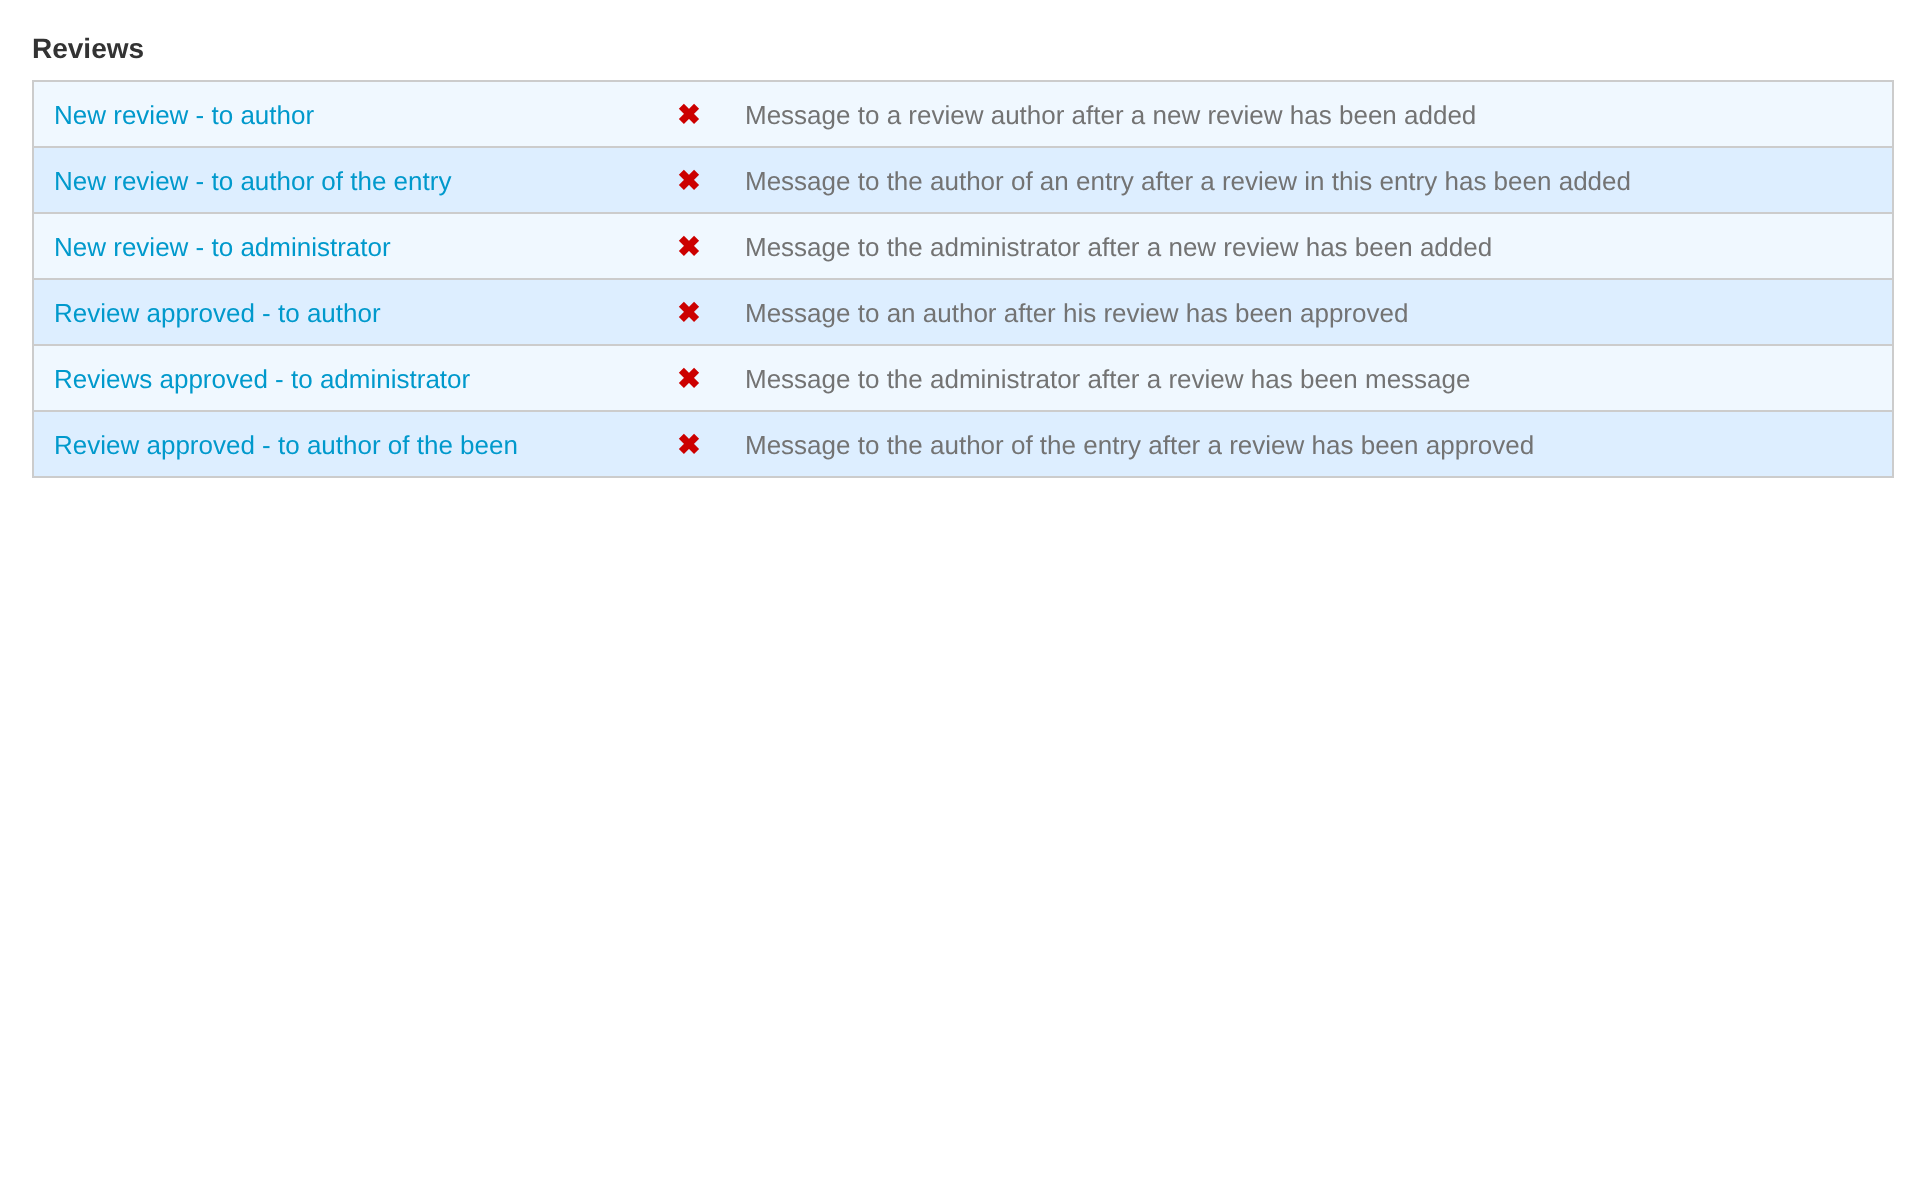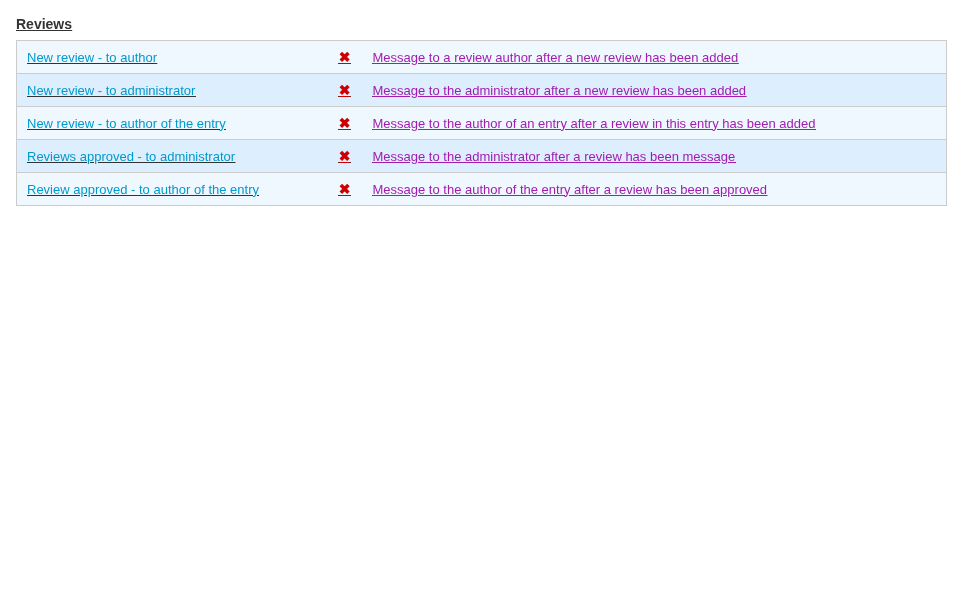--- a/index.html
+++ b/index.html
@@ -1,19 +1,18 @@
 <!DOCTYPE html>
 <html><head>
   <meta charset="utf-8">
   <style>
     * {
       margin: 0;
       padding: 0;
       box-sizing: border-box;
-      text-decoration: underline;
     }
     body {
       font-family: Arial, sans-serif;
       font-size: 13px;
       background: #fff;
       color: #333;
     }
     .container {
       padding: 16px;
       max-width: 963px;
@@ -47,21 +46,21 @@
     }
     td.link-cell a {
       color: #0099cc;
       text-decoration: none;
     }
     td.icon-cell {
       width: 36px;
       text-align: center;
     }
     td.desc-cell {
-      color: #a21caf;
+      color: #737373;
     }
     .x-icon {
       color: #cc0000;
       font-size: 14px;
       font-weight: bold;
     }
     tr:nth-child(odd) {
       background-color: #f0f8ff;
     }
     tr:nth-child(even) {
@@ -74,34 +73,39 @@
 <div class="container">
   <div class="section-title">Reviews</div>
   <table>
     <tbody id="table-body">
         <tr>
           <td class="link-cell"><a href="#">New review - to author</a></td>
           <td class="icon-cell"><span class="x-icon">✖</span></td>
           <td class="desc-cell">Message to a review author after a new review has been added</td>
         </tr>
         <tr>
+          <td class="link-cell"><a href="#">New review - to author of the entry</a></td>
+          <td class="icon-cell"><span class="x-icon">✖</span></td>
+          <td class="desc-cell">Message to the author of an entry after a review in this entry has been added</td>
+        </tr>
+        <tr>
           <td class="link-cell"><a href="#">New review - to administrator</a></td>
           <td class="icon-cell"><span class="x-icon">✖</span></td>
           <td class="desc-cell">Message to the administrator after a new review has been added</td>
         </tr>
         <tr>
-          <td class="link-cell"><a href="#">New review - to author of the entry</a></td>
+          <td class="link-cell"><a href="#">Review approved - to author</a></td>
           <td class="icon-cell"><span class="x-icon">✖</span></td>
-          <td class="desc-cell">Message to the author of an entry after a review in this entry has been added</td>
+          <td class="desc-cell">Message to an author after his review has been approved</td>
         </tr>
         <tr>
           <td class="link-cell"><a href="#">Reviews approved - to administrator</a></td>
           <td class="icon-cell"><span class="x-icon">✖</span></td>
           <td class="desc-cell">Message to the administrator after a review has been message</td>
         </tr>
         <tr>
-          <td class="link-cell"><a href="#">Review approved - to author of the entry</a></td>
+          <td class="link-cell"><a href="#">Review approved - to author of the been</a></td>
           <td class="icon-cell"><span class="x-icon">✖</span></td>
           <td class="desc-cell">Message to the author of the entry after a review has been approved</td>
         </tr>
       </tbody>
   </table>
 </div>
 
 </body></html>

